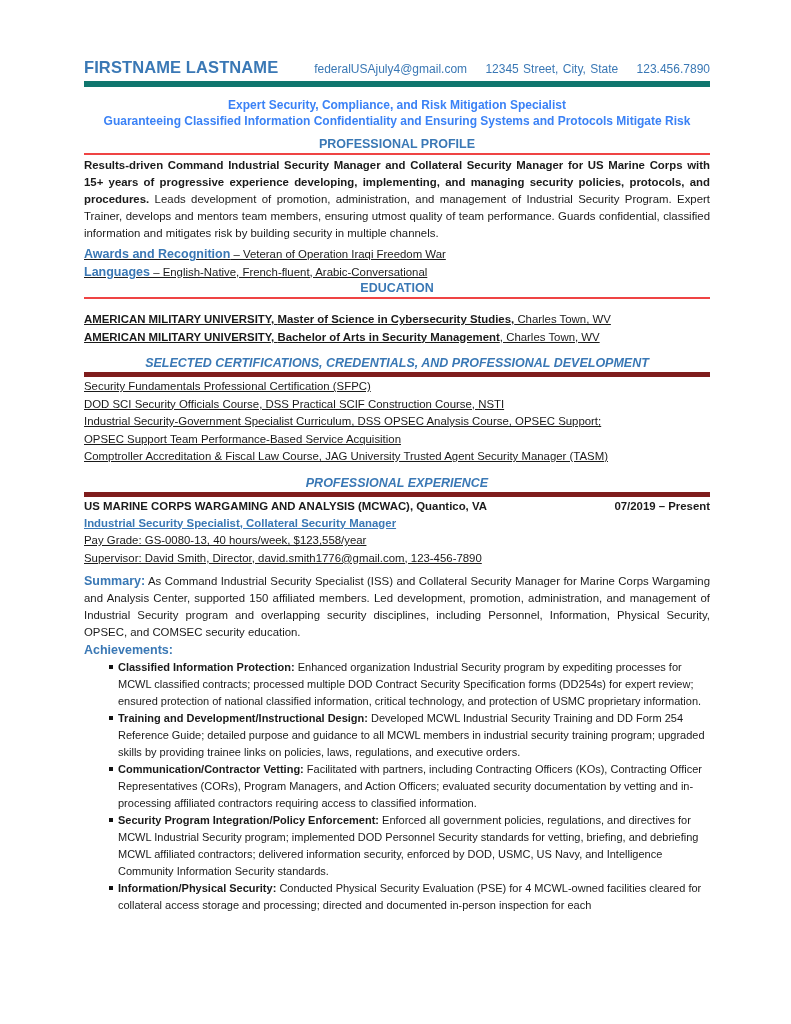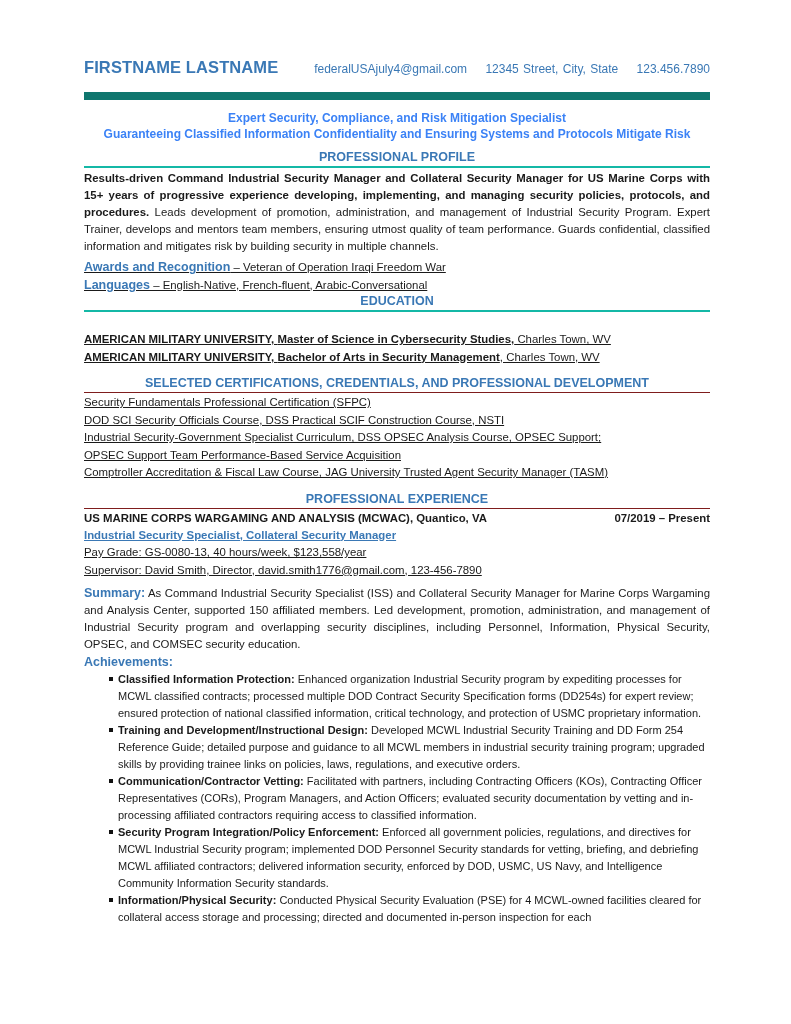--- a/index.html
+++ b/index.html
@@ -2,29 +2,29 @@
 <html><head>
 <meta charset="utf-8">
 <style>
   html, body { margin: 0; padding: 0; background: #ffffff; }
   body {
     width: 791px; height: 1024px; position: relative; overflow: hidden;
     font-family: "Liberation Sans", "DejaVu Sans", sans-serif;
     color: #1a1a1a;
   }
   .page { position: absolute; left: 84px; top: 58px; width: 626px; }
-  .header { display: flex; align-items: baseline; justify-content: space-between; padding-bottom: 15px; border-bottom: 8px solid #0f766e; }
+  .header { display: flex; align-items: baseline; justify-content: space-between; padding-bottom: 4px; border-bottom: 6px solid #0f766e; }
   .name { font-size: 16.5px; font-weight: bold; color: #3a78b5; letter-spacing: 0.1px; }
   .contact { font-size: 12px; color: #3a78b5; word-spacing: 1px; }
   .contact span { margin-left: 14px; }
   .tag { text-align: center; font-size: 12px; font-weight: bold; line-height: 16px; }
   .tag.blue { color: #3b82f6; }
   .taglines { margin-top: 10px; }
-  .sec-title { text-align: center; font-size: 12.5px; font-weight: bold; color: #3a78b5; margin-top: 8px; padding-bottom: 2px; border-bottom: 2px solid #14b8a6; }
-  .sec-title.thin { border-bottom: 1px solid #7f1d1d; }
+  .sec-title { text-align: center; font-size: 12.5px; font-weight: bold; color: #3a78b5; margin-top: 8px; padding-bottom: 2px; border-bottom: 2px solid #ef4444; }
+  .sec-title.thin { border-bottom: 5px solid #7f1d1d; font-style: italic; }
   .para { font-size: 11.4px; line-height: 17px; text-align: justify; }
   .line { font-size: 11.4px; line-height: 17.5px; white-space: nowrap; text-decoration: underline; }
   .blue { color: #3a78b5; }
   .lbl { color: #3a78b5; font-weight: bold; font-size: 12.5px; }
   .b { font-weight: bold; }
   .row { display: flex; justify-content: space-between; font-size: 11.4px; line-height: 17px; font-weight: bold; }
   ul.ach { list-style: none; margin: 0; padding: 0 0 0 25px; }
   ul.ach li { position: relative; font-size: 11px; line-height: 17px; padding-left: 9px; }
   ul.ach li .bullet { position: absolute; left: 0; top: 6px; width: 4px; height: 4px; background: #111; }
 </style>
@@ -52,21 +52,21 @@
     <span class="b">Results-driven Command Industrial Security Manager and Collateral Security Manager for US Marine Corps with 15+ years of progressive experience developing, implementing, and managing security policies, protocols, and procedures.</span><span> Leads development of promotion, administration, and management of Industrial Security Program. Expert Trainer, develops and mentors team members, ensuring utmost quality of team performance. Guards confidential, classified information and mitigates risk by building security in multiple channels.</span>
   </div>
   <div class="line" style="margin-top:4px;">
     <span class="lbl">Awards and Recognition</span><span> – Veteran of Operation Iraqi Freedom War</span>
   </div>
   <div class="line">
     <span class="lbl">Languages</span><span> – English-Native, French-fluent, Arabic-Conversational</span>
   </div>
 
   <div class="sec-title" style="margin-top:0;">EDUCATION</div>
-  <div style="margin-top:19px;">
+  <div style="margin-top:12px;">
     <div class="line">
       <span class="b">AMERICAN MILITARY UNIVERSITY, </span><span class="b">Master of Science in Cybersecurity Studies,</span><span> Charles Town, WV</span>
     </div>
     <div class="line">
       <span class="b">AMERICAN MILITARY UNIVERSITY, </span><span class="b">Bachelor of Arts in Security Management</span><span>, Charles Town, WV</span>
     </div>
   </div>
 
   <div class="sec-title thin" style="margin-top:10px;">SELECTED CERTIFICATIONS, CREDENTIALS, AND PROFESSIONAL DEVELOPMENT</div>
   <div style="margin-top:1px;">

